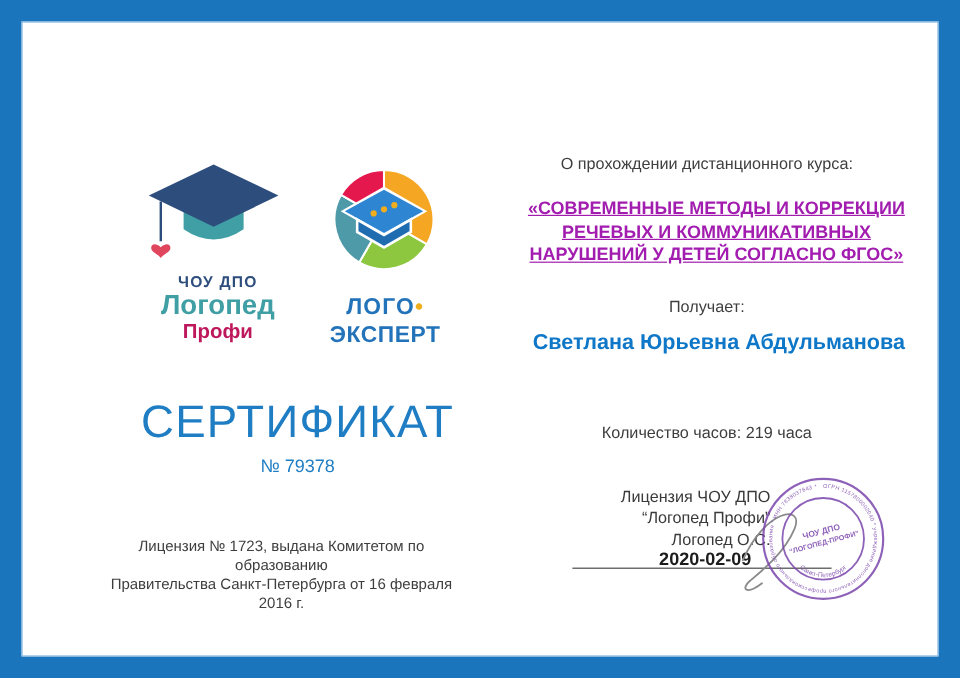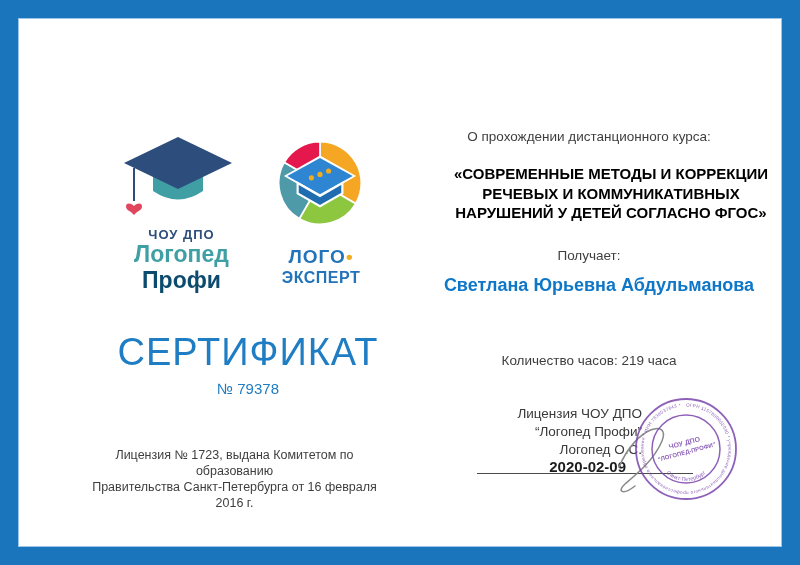--- a/index.html
+++ b/index.html
@@ -12,31 +12,31 @@
     position:absolute;left:18px;top:18px;width:764px;height:529px;
     background:#ffffff;border:1px solid #9fc6e8;box-sizing:border-box;
   }
   .abs{position:absolute;}
   .ctr{text-align:center;}
   .rt{text-align:right;}
 
   
   .org-type{left:100px;top:208px;width:125px;font-size:13px;font-weight:bold;color:#2d4d7c;letter-spacing:1px;}
   .logo-name1{left:100px;top:222px;width:125px;font-size:23px;font-weight:bold;color:#3f9fa4;}
-  .logo-name2{left:100px;top:248px;width:125px;font-size:23px;font-weight:bold;color:#0c4a6e;}
+  .logo-name2{left:100px;top:248px;width:125px;font-size:17px;font-weight:bold;color:#be185d;}
   .le-line1{left:243px;top:227px;width:118px;font-size:19px;font-weight:bold;color:#2273b9;letter-spacing:1px;}
-  .le-line2{left:243px;top:250px;width:118px;font-size:16px;font-weight:bold;color:#2273b9;letter-spacing:0.5px;}
+  .le-line2{left:243px;top:250px;width:118px;font-size:19px;font-weight:bold;color:#2273b9;letter-spacing:0.5px;}
   .le-dot{color:#f0ad1e;}
   .cert-title{left:40px;top:312px;width:378px;font-size:38px;font-weight:400;color:#1f7dc4;letter-spacing:1px;}
   .cert-number{left:40px;top:361px;width:378px;font-size:15px;font-weight:500;color:#1f7dc4;}
   .license{left:58px;top:428px;width:315px;font-size:12.5px;color:#3e3e3e;line-height:16px;}
 
   
   .course-intro{left:380px;top:110px;width:380px;font-size:13.5px;color:#3f3f3f;}
-  .course-title{left:402px;top:145px;width:380px;font-size:15px;font-weight:600;color:#000000;line-height:19.5px;}
+  .course-title{left:388px;top:145px;width:380px;font-size:15px;font-weight:600;color:#a21caf;line-height:19.5px;text-decoration:underline;}
   .recipient-label{left:380px;top:229px;width:380px;font-size:13.5px;color:#3f3f3f;}
   .recipient-name{left:380px;top:256px;width:400px;font-size:18px;font-weight:bold;color:#0e77c8;}
   .hours{left:380px;top:334px;width:380px;font-size:13.5px;color:#3e3e3e;}
   .director{left:440px;top:386px;width:183px;font-size:13.5px;color:#3a3a3a;line-height:18px;}
   .sign-date{left:440px;top:439px;width:167px;font-size:15px;font-weight:bold;color:#1c1c1c;}
   .sign-line{left:458px;top:454px;width:216px;height:1px;background:#4a4a4a;}
   .stamp-svg{left:613px;top:376px;opacity:0.85;}
   .signature-svg{left:588px;top:398px;}
   .logoped-icon-svg{left:101px;top:116px;}
   .logoexpert-icon-svg{left:258px;top:121px;}

